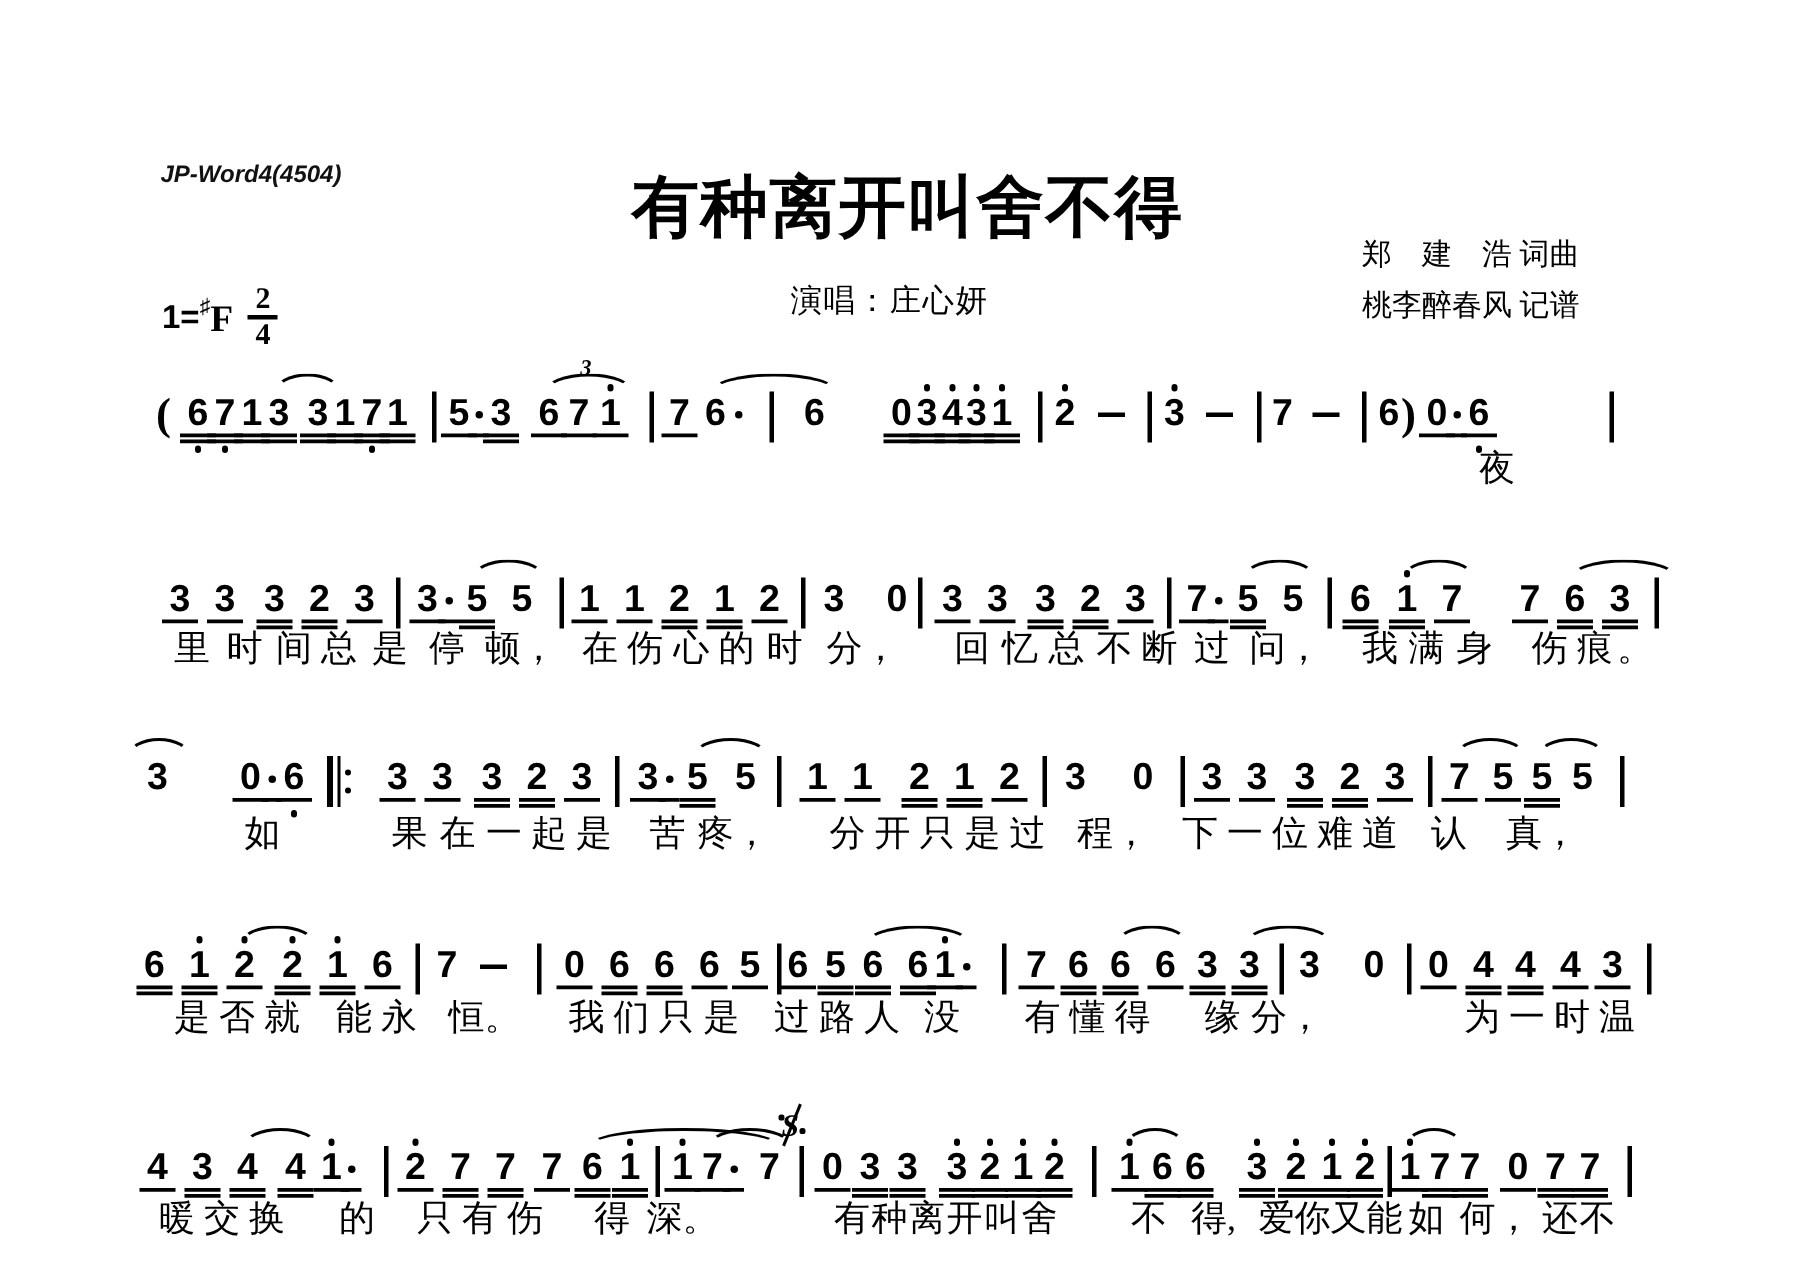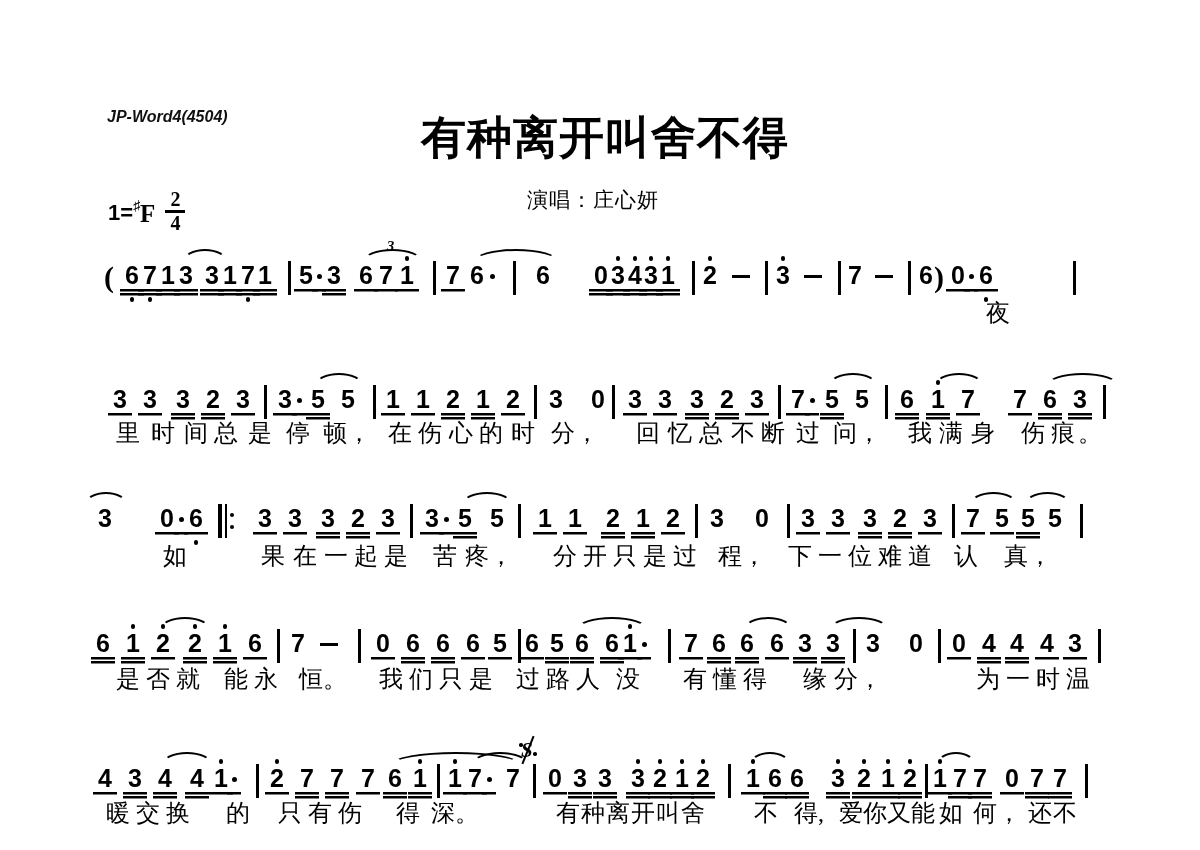--- a/index.html
+++ b/index.html
@@ -53,20 +53,24 @@
   .segno .sg-line{position:absolute;left:9px;top:-2px;width:2px;height:30px;background:#000;transform:rotate(22deg);}
   .segno .sg-d{position:absolute;width:3.5px;height:3.5px;border-radius:50%;background:#000;}
 </style>
 </head>
 <body>
 
 <div id="page">
   <div class="watermark">JP-Word4(4504)</div>
   <div class="title">有种离开叫舍不得</div>
   <div class="singer">演唱：庄心妍</div>
+  <div class="credits">
+    <div>郑　建　浩 词曲</div>
+    <div>桃李醉春风 记谱</div>
+  </div>
   <div class="keysig">
     <span class="key-prefix">1=</span><span class="key-accidental">♯</span><span class="key-letter">F</span><span class="meter"><span class="meter-num">2</span><span class="meter-rule"></span><span class="meter-den">4</span></span>
   </div>
   <div class="score">
       <div class="paren" style="left: 104px; top: 259px;">(</div>
       <div class="note u2 lo" style="left: 120px; top: 262px;">6</div>
       <div class="note u2 lo" style="left: 138px; top: 262px;">7</div>
       <div class="note u2" style="left: 156px; top: 262px;">1</div>
       <div class="note u2" style="left: 174px; top: 262px;">3</div>
       <div class="note u2" style="left: 200px; top: 262px;">3</div>

